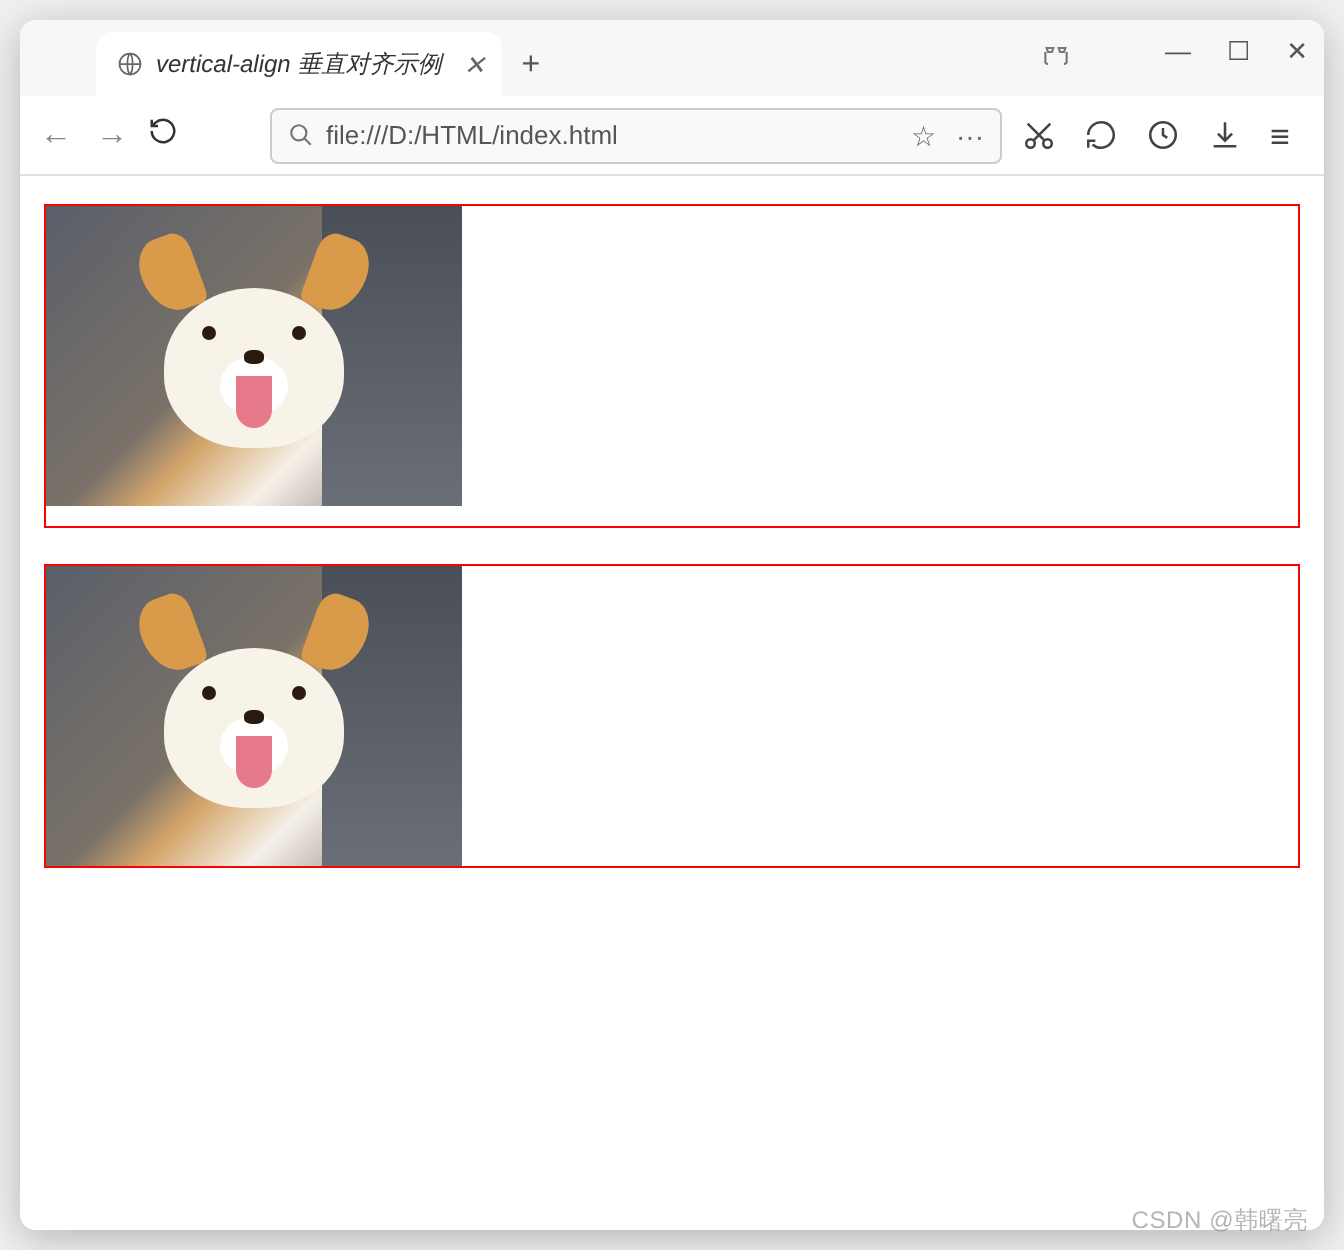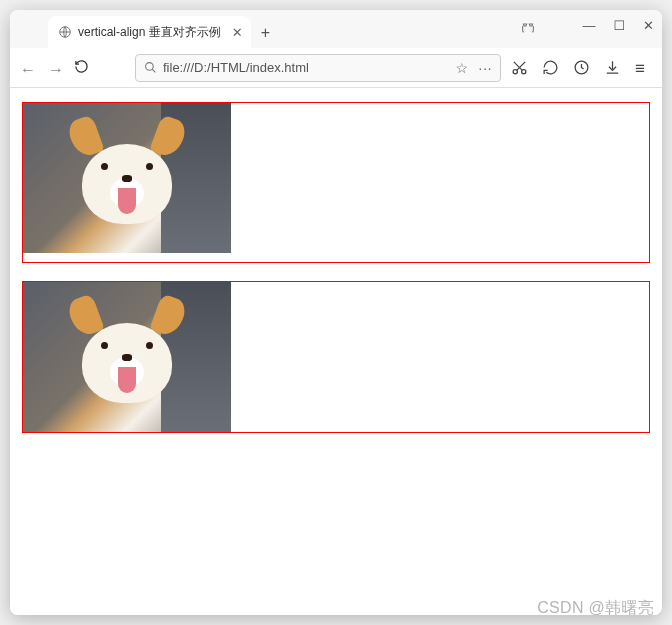--- a/index.html
+++ b/index.html
@@ -49,20 +49,21 @@
       border-radius: 8px 8px 0 0;
       height: 32px;
       padding: 0 30px 0 10px;
       display: flex;
       align-items: center;
       gap: 6px;
       font-size: 12px;
       color: #333;
       position: relative;
       min-width: 200px;
+      font-style: italic;
     }
     .tab-close {
       position: absolute;
       right: 8px;
       font-size: 13px;
       color: #666;
     }
     .globe-icon { width: 14px; height: 14px; }
     .newtab {
       margin-left: 10px;
@@ -153,21 +154,21 @@
     }
     .seat {
       position: absolute; right: 0; top: 0; width: 70px; height: 100%;
       background: linear-gradient(180deg,#4a4e56,#6a6e76);
     }
     .box.first { padding-bottom: 5px; line-height: normal; }
     .box.first .img-placeholder { vertical-align: baseline; }
     .watermark {
       position: absolute;
       right: 18px; bottom: 6px;
-      font-size: 16px;
+      font-size: 12px;
       color: rgba(120,120,120,0.55);
       font-family: Arial, sans-serif;
       letter-spacing: 0.3px;
     }
   </style>
 </head>
 <body>
 
 <div class="shadow-frame">
   <div class="titlebar">

